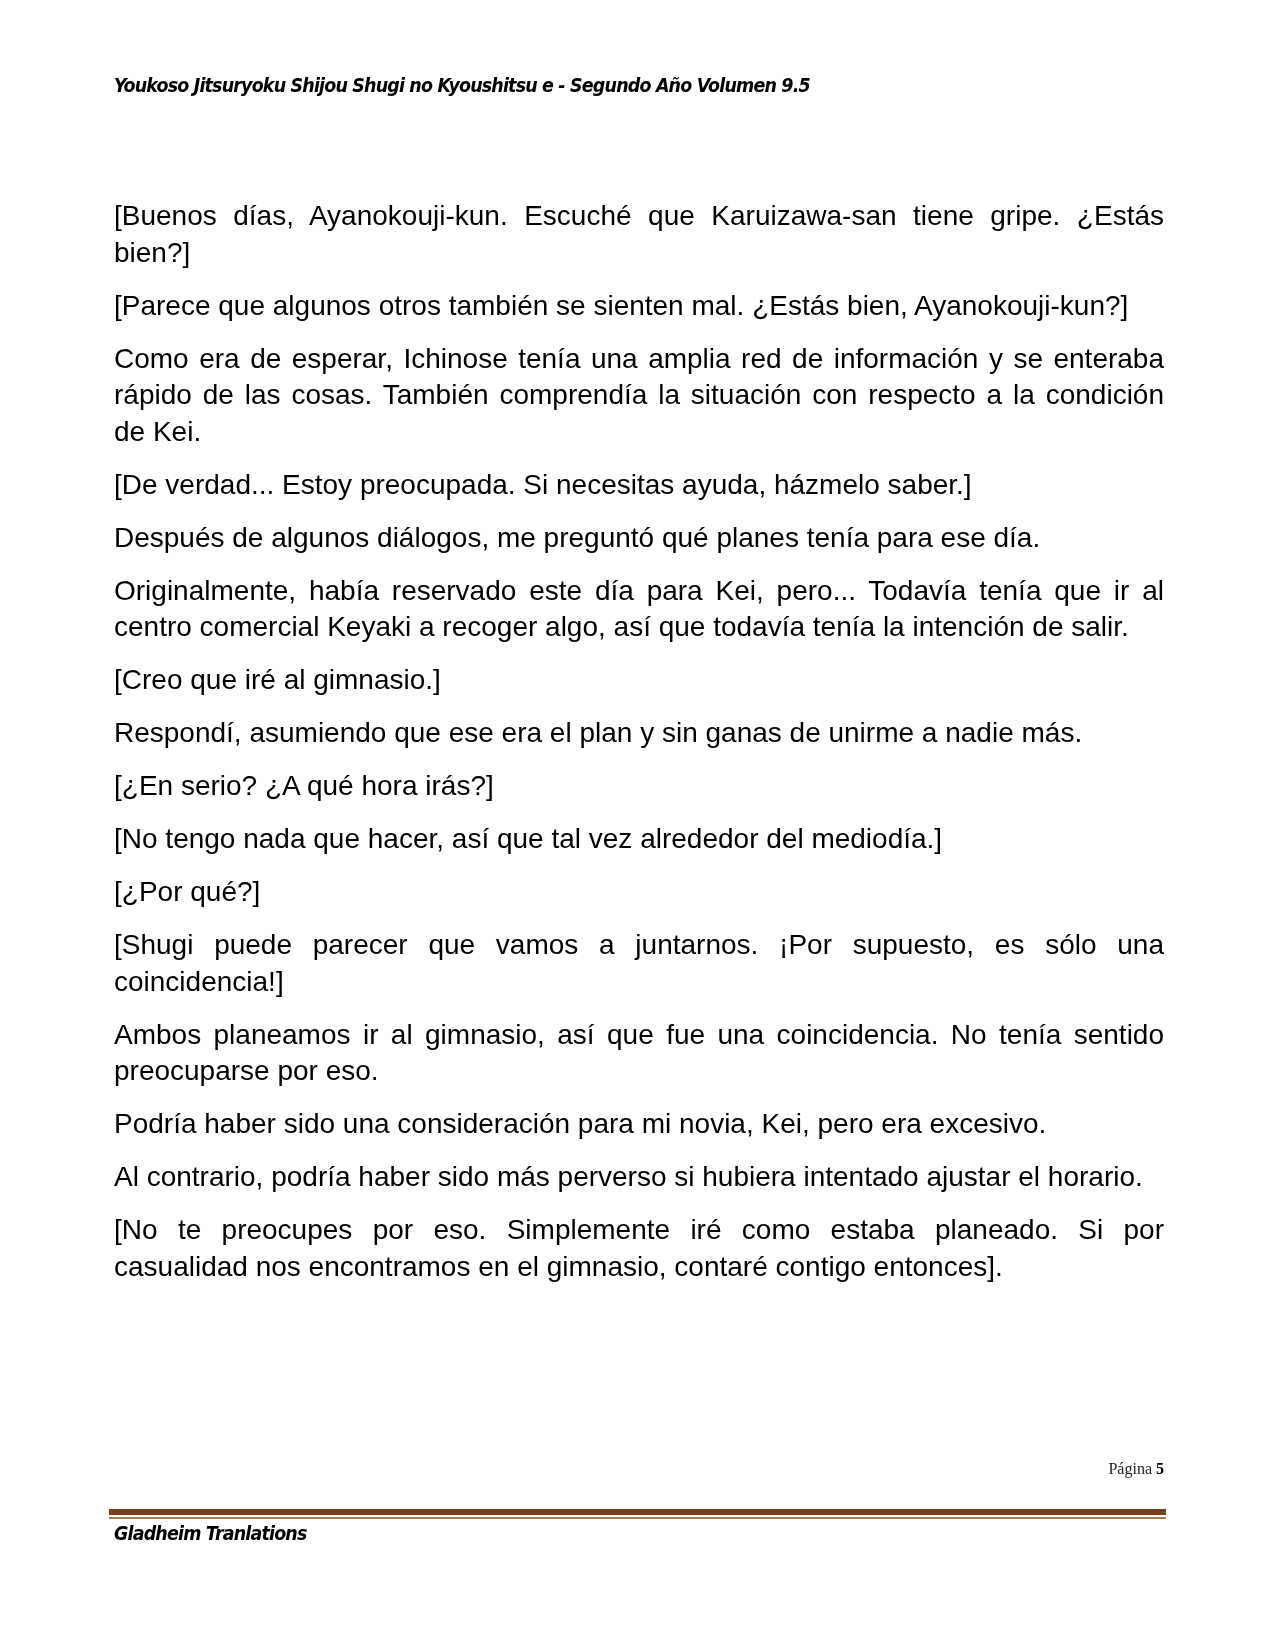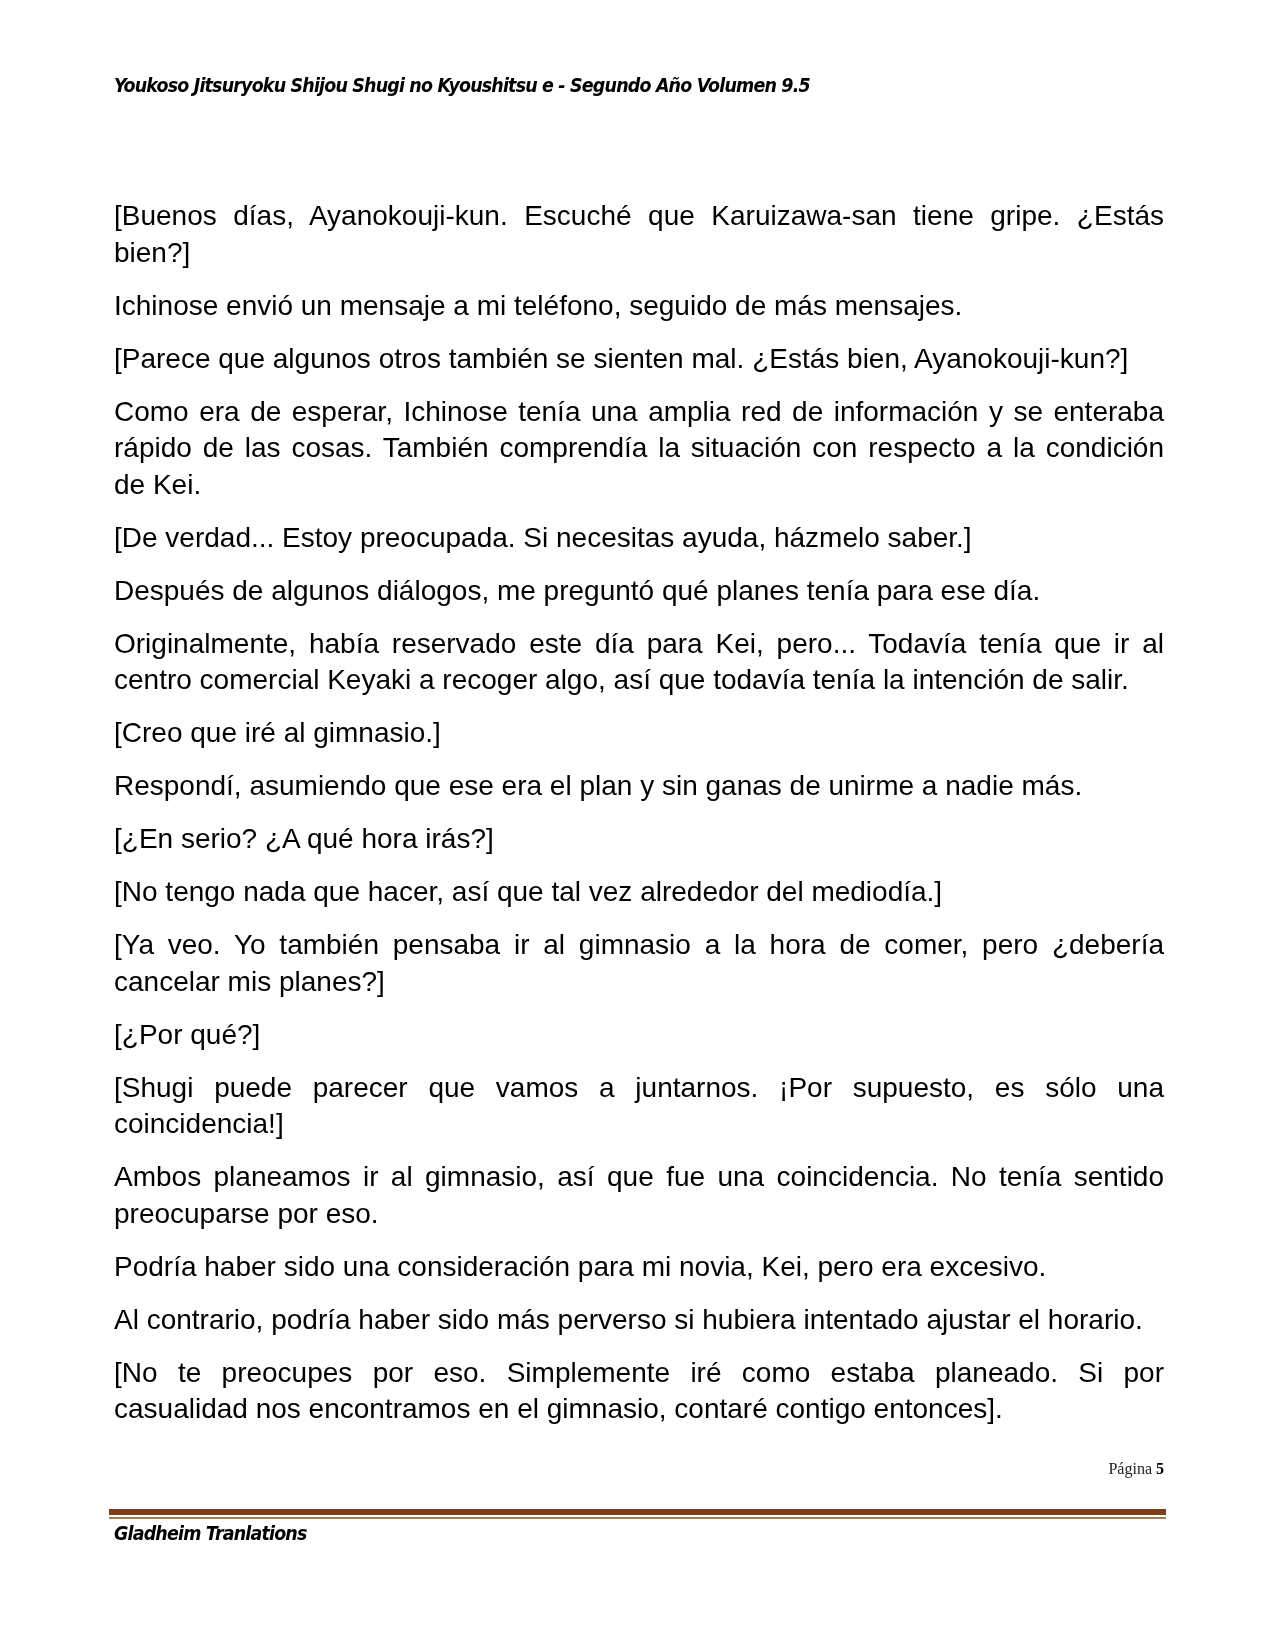--- a/index.html
+++ b/index.html
@@ -91,31 +91,29 @@
     color: #000000;
   }
 </style>
 </head>
 <body>
 
 <div class="page-header">Youkoso Jitsuryoku Shijou Shugi no Kyoushitsu e - Segundo Año Volumen 9.5</div>
 
 <div class="body-text">
   <p>[Buenos días, Ayanokouji-kun. Escuché que Karuizawa-san tiene gripe. ¿Estás bien?]</p>
-  <p>Ichinose envió un mensaje a mi teléfono, seguido de más mensajes.</p>
   <p>[Parece que algunos otros también se sienten mal. ¿Estás bien, Ayanokouji-kun?]</p>
   <p>Como era de esperar, Ichinose tenía una amplia red de información y se enteraba rápido de las cosas. También comprendía la situación con respecto a la condición de Kei.</p>
   <p>[De verdad... Estoy preocupada. Si necesitas ayuda, házmelo saber.]</p>
   <p>Después de algunos diálogos, me preguntó qué planes tenía para ese día.</p>
   <p>Originalmente, había reservado este día para Kei, pero... Todavía tenía que ir al centro comercial Keyaki a recoger algo, así que todavía tenía la intención de salir.</p>
   <p>[Creo que iré al gimnasio.]</p>
   <p>Respondí, asumiendo que ese era el plan y sin ganas de unirme a nadie más.</p>
   <p>[¿En serio? ¿A qué hora irás?]</p>
   <p>[No tengo nada que hacer, así que tal vez alrededor del mediodía.]</p>
-  <p>[Ya veo. Yo también pensaba ir al gimnasio a la hora de comer, pero ¿debería cancelar mis planes?]</p>
   <p>[¿Por qué?]</p>
   <p>[Shugi puede parecer que vamos a juntarnos. ¡Por supuesto, es sólo una coincidencia!]</p>
   <p>Ambos planeamos ir al gimnasio, así que fue una coincidencia. No tenía sentido preocuparse por eso.</p>
   <p>Podría haber sido una consideración para mi novia, Kei, pero era excesivo.</p>
   <p>Al contrario, podría haber sido más perverso si hubiera intentado ajustar el horario.</p>
   <p>[No te preocupes por eso. Simplemente iré como estaba planeado. Si por casualidad nos encontramos en el gimnasio, contaré contigo entonces].</p>
 </div>
 
 <div class="footer-rule">
   <div class="thick"></div>

